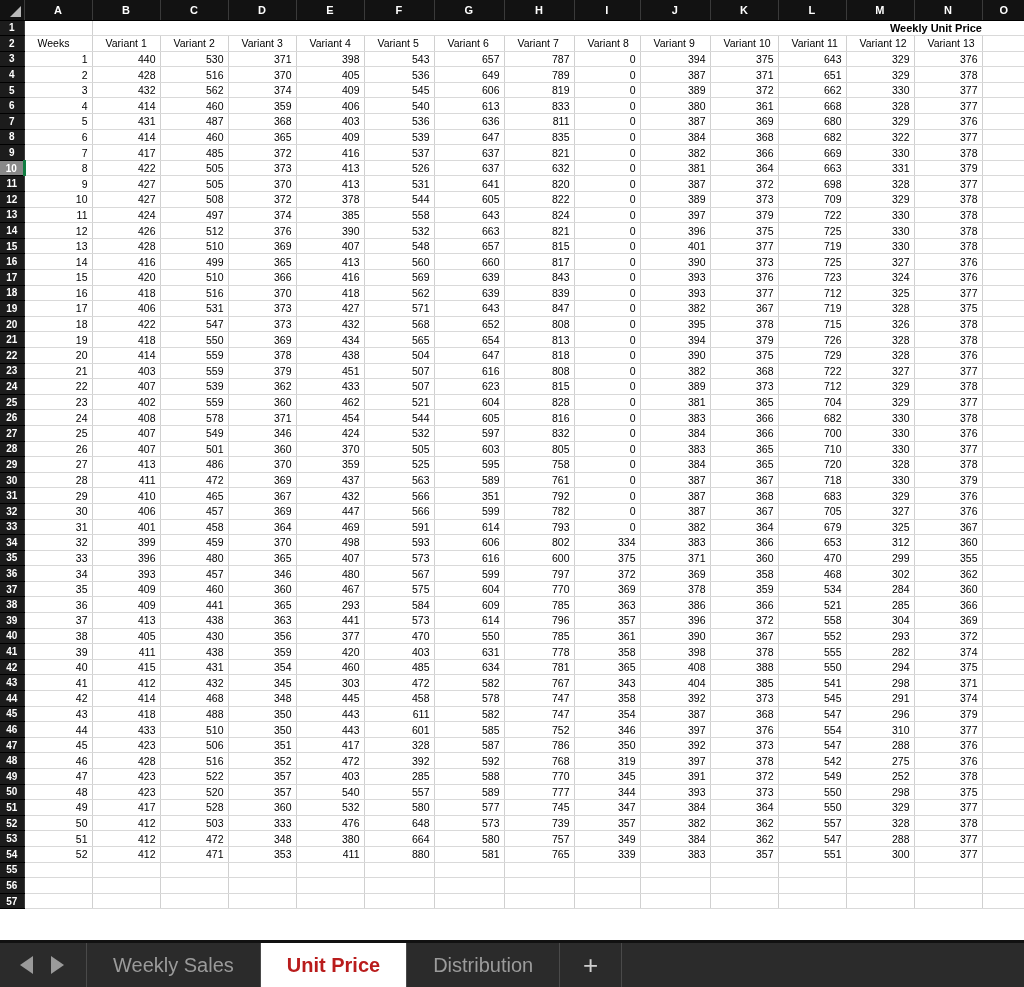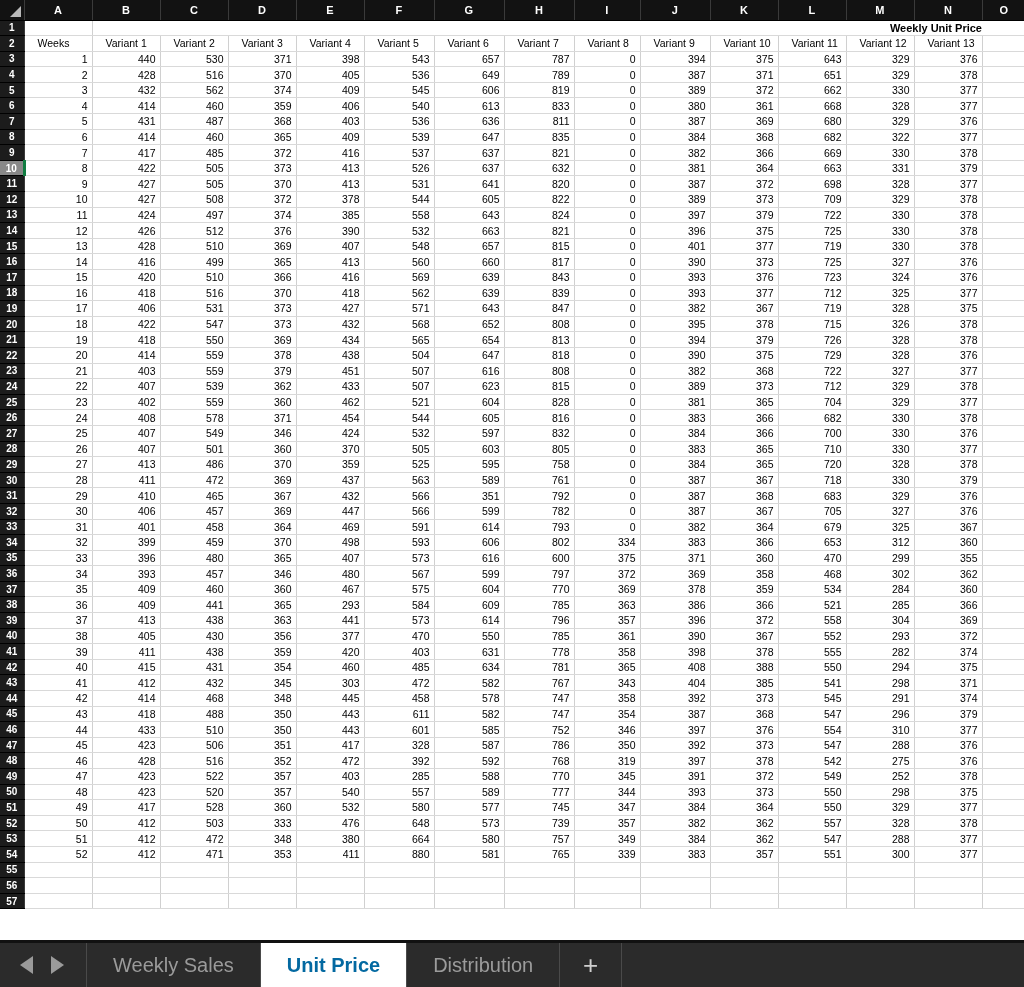--- a/index.html
+++ b/index.html
@@ -111,21 +111,21 @@
     padding: 0 26px;
     font-size: 20px;
     color: #9b9b9b;
     background: #2b2b2b;
     border-right: 1px solid #4a4a4a;
     cursor: pointer;
     white-space: nowrap;
   }
   .tab.active {
     background: #ffffff;
-    color: #0369a1;
+    color: #b91c1c;
     font-weight: bold;
   }
   .tab-add {
     display: flex; align-items: center; justify-content: center;
     width: 62px;
     font-size: 26px;
     color: #cfcfcf;
     border-right: 1px solid #4a4a4a;
     cursor: pointer;
   }

